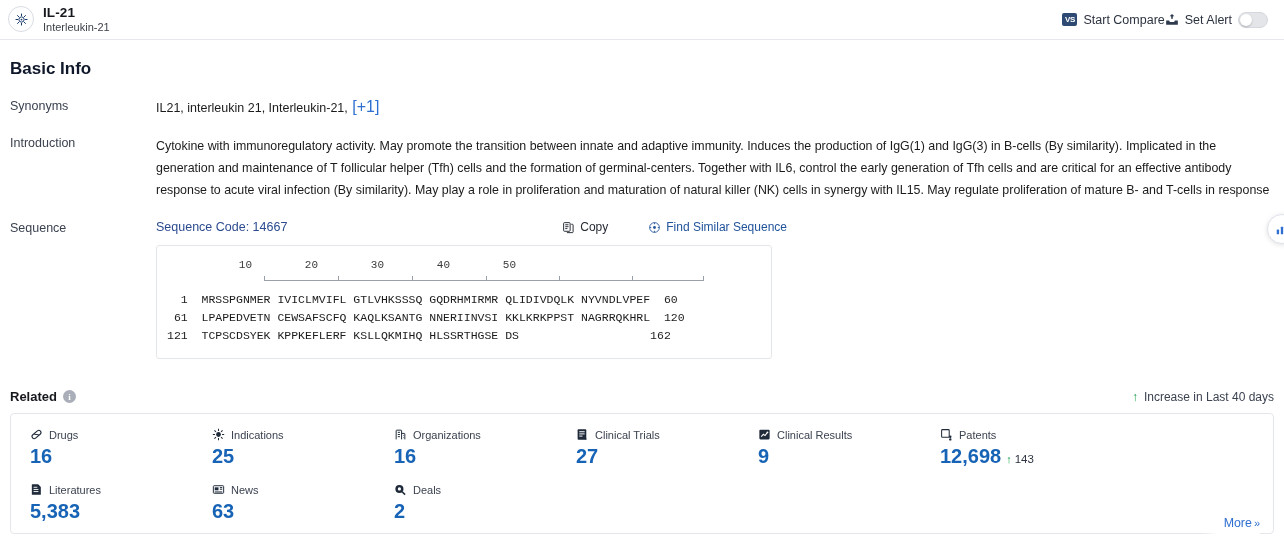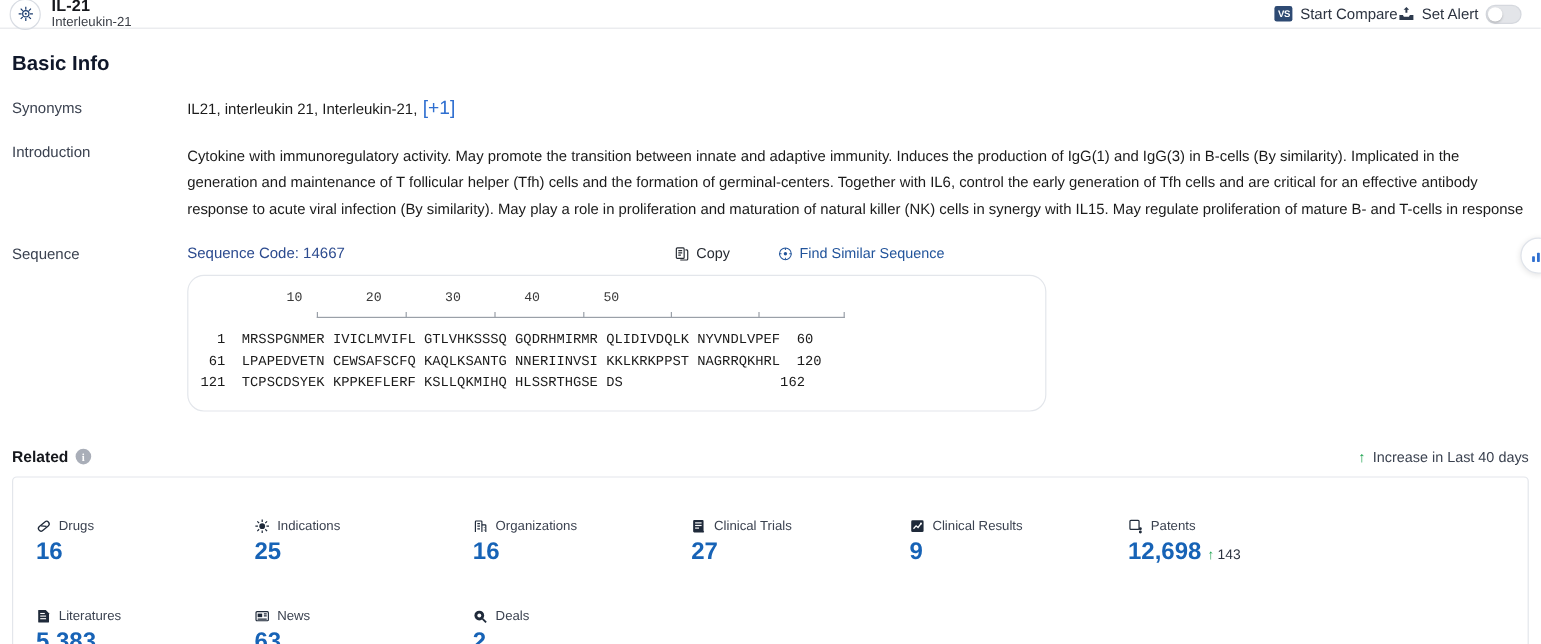--- a/index.html
+++ b/index.html
@@ -8,21 +8,21 @@
     margin: 0; padding: 0;
     width: 1284px; height: 537px;
     overflow: hidden;
     background: #ffffff;
     font-family: "Liberation Sans", sans-serif;
     color: #1b1b1b;
   }
 
   
   .header {
-    height: 24px;
+    height: 40px;
     border-bottom: 1px solid #e6e8ec;
     display: flex;
     align-items: center;
     padding: 0 10px 0 8px;
     position: relative;
   }
   .header-left { display: flex; align-items: center; gap: 9px; }
   .target-icon {
     width: 26px; height: 26px; border-radius: 50%;
     border: 1px solid #d8dce3;
@@ -115,23 +115,23 @@
   .seq-actions { margin-left: auto; display: flex; align-items: center; gap: 40px; padding-right: 487px; }
   .seq-action {
     display: flex; align-items: center; gap: 5px;
     font-size: 12px; cursor: pointer;
   }
   .seq-action.copy { color: #262b33; }
   .seq-action.similar { color: #22549b; }
 
   .seq-box {
     margin-top: 11px;
-    width: 716px;
+    width: 616px;
     border: 1px solid #e3e6eb;
-    border-radius: 14px;
+    border-radius: 3px;
     background: #fff;
     padding: 13px 0 13px 0;
   }
   .seq-mono {
     font-family: "Liberation Mono", "DejaVu Sans Mono", monospace;
     font-size: 11.5px;
     color: #1b1b1b;
     line-height: 18px;
     white-space: pre;
   }
@@ -174,21 +174,21 @@
 
   .cards {
     margin-top: 9px;
     border: 1px solid #e3e6eb;
     border-radius: 4px;
     padding: 14px 0 10px 0;
     background: #fff;
   }
   .cards-row { display: flex; }
   .cards-row + .cards-row { margin-top: 15px; text-align: center; }
-  .card { flex: 0 0 182px; padding-left: 19px; margin-top: 20px; }
+  .card { flex: 0 0 182px; padding-left: 19px; }
   .card-head {
     display: flex; align-items: center; gap: 6px;
     font-size: 11px; color: #3b4250;
   }
   .card-icon { width: 13px; height: 13px; display: inline-flex; align-items: center; justify-content: center; color: #1f2a3a; }
   .card-value {
     margin-top: 4px;
     font-size: 20px; font-weight: bold; color: #1763b6;
     display: flex; align-items: baseline; gap: 5px;
   }

